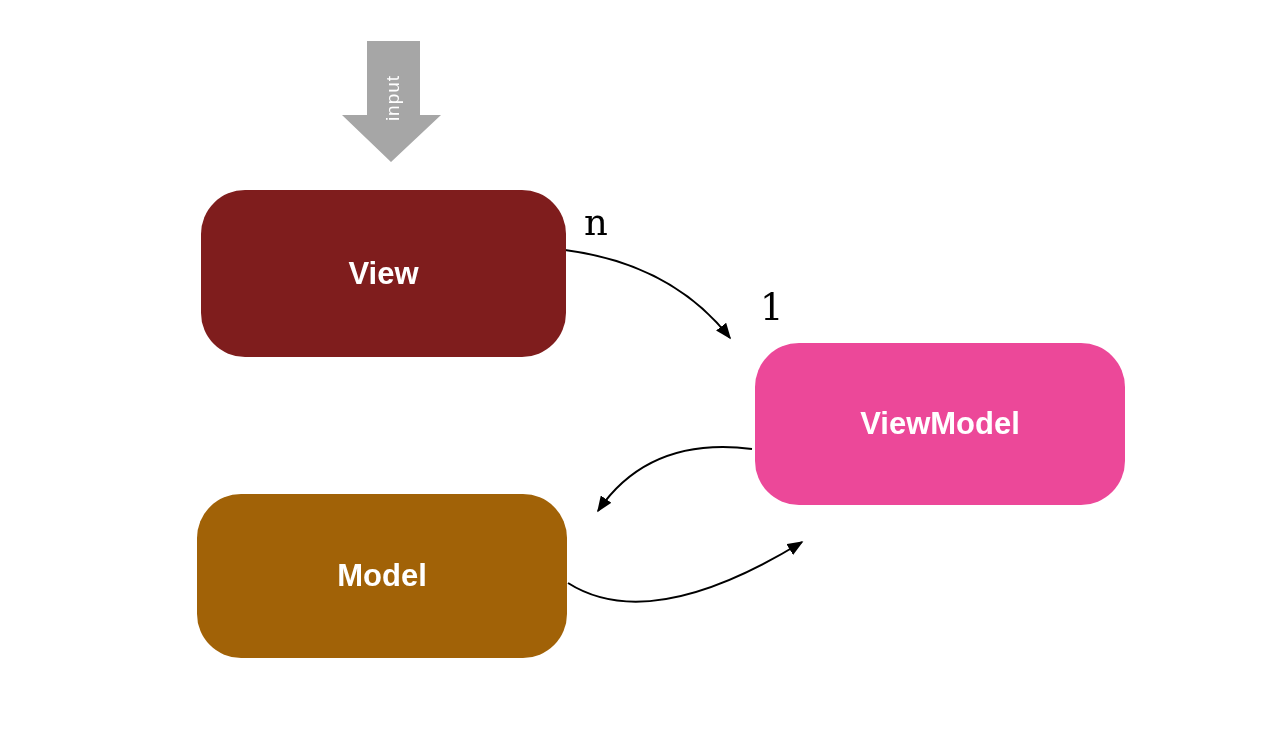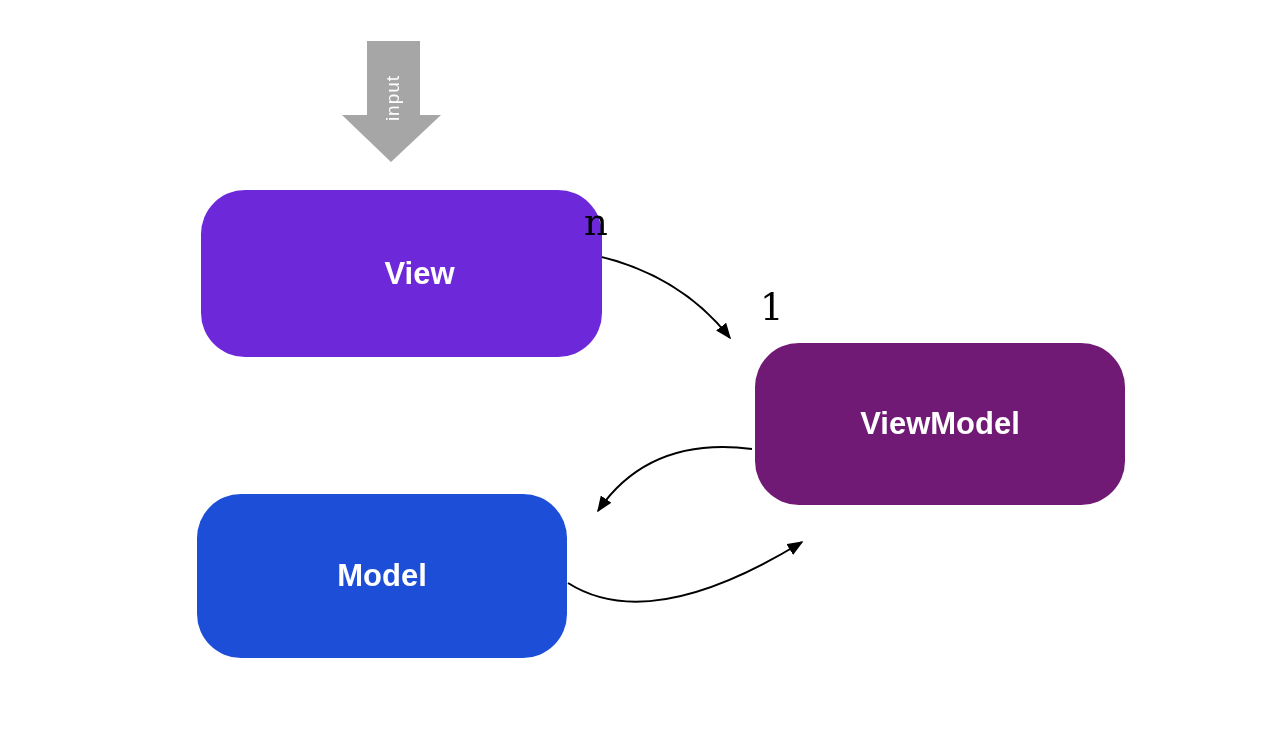--- a/index.html
+++ b/index.html
@@ -75,28 +75,28 @@
 
     <path d="M 565 250 Q 672 264 730 338" fill="none" stroke-width="2" marker-end="url(#arrowhead)" stroke="#000000"></path>
 
     <path d="M 752 449 Q 649 436 598 511" fill="none" stroke-width="2" marker-end="url(#arrowhead)" stroke="#000000"></path>
 
     <path d="M 568 583 Q 650 635 802 542" fill="none" stroke-width="2" marker-end="url(#arrowhead)" stroke="#000000"></path>
   </svg>
 
   <div class="input-label" style="color: rgb(255, 255, 255);">input</div>
 
-  <div class="node node-view" style="background: #6d28d9; padding-left: 36px;">
+  <div class="node node-view" style="background: #7f1d1d;">
     <div>View</div>
   </div>
 
-  <div class="node node-viewmodel" style="background: #701a75; text-align: right;">
+  <div class="node node-viewmodel" style="background: #ec4899; text-align: right;">
     <div>ViewModel</div>
   </div>
 
-  <div class="node node-model" style="background: #1d4ed8;">
+  <div class="node node-model" style="background: #a16207;">
     <div>Model</div>
   </div>
 
   <span class="mult-label mult-n">n</span>
   <span class="mult-label mult-1">1</span>
 
 </div>
 
 </body></html>

